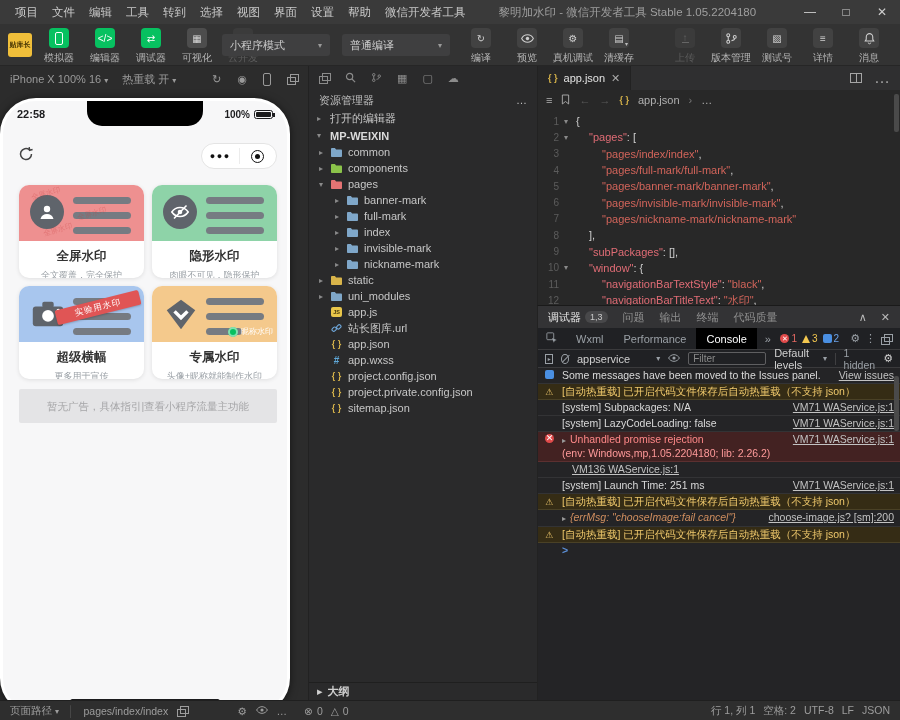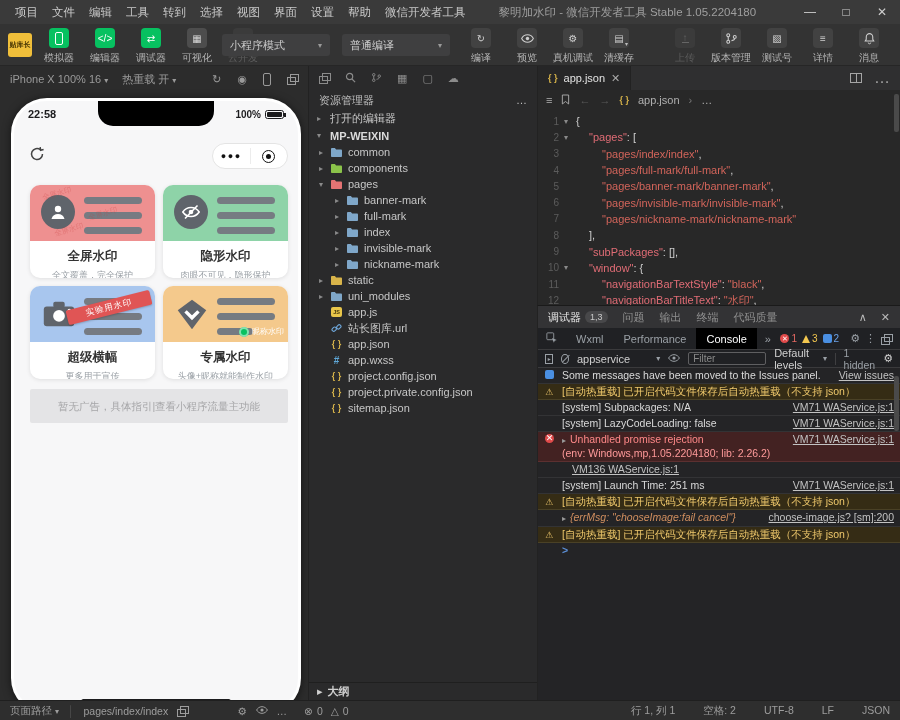--- a/index.html
+++ b/index.html
@@ -27,21 +27,21 @@
   .dd{position:absolute;top:10px;height:22px;width:108px;background:#3f3f40;border-radius:3px;font-size:11px;color:#ccc;display:flex;align-items:center;justify-content:space-between;padding:0 8px}
   .dd .caret{font-size:8px;color:#999}
   .ic-phone{display:inline-block;width:8px;height:13px;border:1.3px solid currentColor;border-radius:2px}
   .ic-upload{border-bottom:1.3px solid currentColor;line-height:9px;padding:0 1px}
   .svgi{width:13px;height:13px;display:block}
   
   .sim{position:absolute;left:0;top:66px;width:308px;height:634px;background:#2c2c2c}
   .sim-bar{height:26px;display:flex;align-items:center;font-size:11px;color:#9a9a9a;padding:0 10px;gap:14px}
   .sim-bar .caret{font-size:8px;margin-left:3px}
   .sim-icons{margin-left:auto;display:flex;gap:16px;align-items:center;color:#9a9a9a}
-  .phone{position:absolute;left:11px;top:32px;width:290px;height:616px;background:#f7f7f8;border:3px solid #fff;border-radius:36px;box-shadow:0 1px 8px rgba(0,0,0,.55);overflow:hidden}
+  .phone{position:absolute;left:0;top:32px;width:290px;height:616px;background:#f7f7f8;border:3px solid #fff;border-radius:36px;box-shadow:0 1px 8px rgba(0,0,0,.55);overflow:hidden}
   .notch{position:absolute;left:50%;top:0;transform:translateX(-50%);width:116px;height:25px;background:#000;border-radius:0 0 15px 15px}
   .pstatus{position:absolute;left:0;right:0;top:7px;display:flex;justify-content:space-between;align-items:center;padding:0 14px;font-size:11px;color:#1c1c1e;font-weight:bold}
   .bat-wrap{display:flex;align-items:center;gap:4px;font-size:10px}
   .bat{width:19px;height:9px;border:1px solid #1c1c1e;border-radius:2.5px;position:relative}
   .bat::before{content:"";position:absolute;inset:1px;background:#1c1c1e;border-radius:1px}
   .bat::after{content:"";position:absolute;right:-3px;top:2px;width:2px;height:4px;background:#1c1c1e}
   .reload{position:absolute;left:14px;top:44px}
   .cap{position:absolute;right:10px;top:42px;width:76px;height:26px;background:#fff;border:1px solid #e4e4e4;border-radius:14px;display:flex;align-items:center}
   .cap .dots{flex:1;text-align:center;letter-spacing:1.5px;font-size:9px;color:#111;font-weight:bold}
   .cap .div{width:1px;height:16px;background:#ececec}
@@ -135,21 +135,21 @@
   .crow.error{background:#432222;border-bottom-color:#5c3030;color:#ff8888}
   .crow.obj .msg .objtxt{color:#d18f5f;font-style:italic}
   .caret-r{color:#9a9a9a;margin-right:4px;font-size:8px}
   .sub{color:#ff9a9a}
   .crow.prompt{border-bottom:none;color:#5b8fd6;font-weight:bold}
   .dscroll{position:absolute;right:1px;top:70px;width:5px;height:55px;background:#4a4a4a;border-radius:2px}
   
   .statusbar{position:absolute;left:0;top:700px;width:900px;height:20px;background:#2e2e2e;border-top:1px solid #1f1f1f;display:flex;align-items:center;font-size:10.5px;color:#9d9d9d;padding:0 10px;gap:9px}
   .statusbar .caret{font-size:8px}
   .sb-sep{color:#4f4f4f}
-  .sb-right{margin-left:auto;display:flex;gap:28px}
+  .sb-right{margin-left:auto;display:flex;gap:8px}
   .sb-counts{display:flex;gap:4px;align-items:center;margin-left:8px}
 </style>
 </head>
 <body>
 
 <div class="app">
 
   <div class="titlebar">
     <div style="display:flex" id="menubar">
         <div class="menu-item">项目</div>

